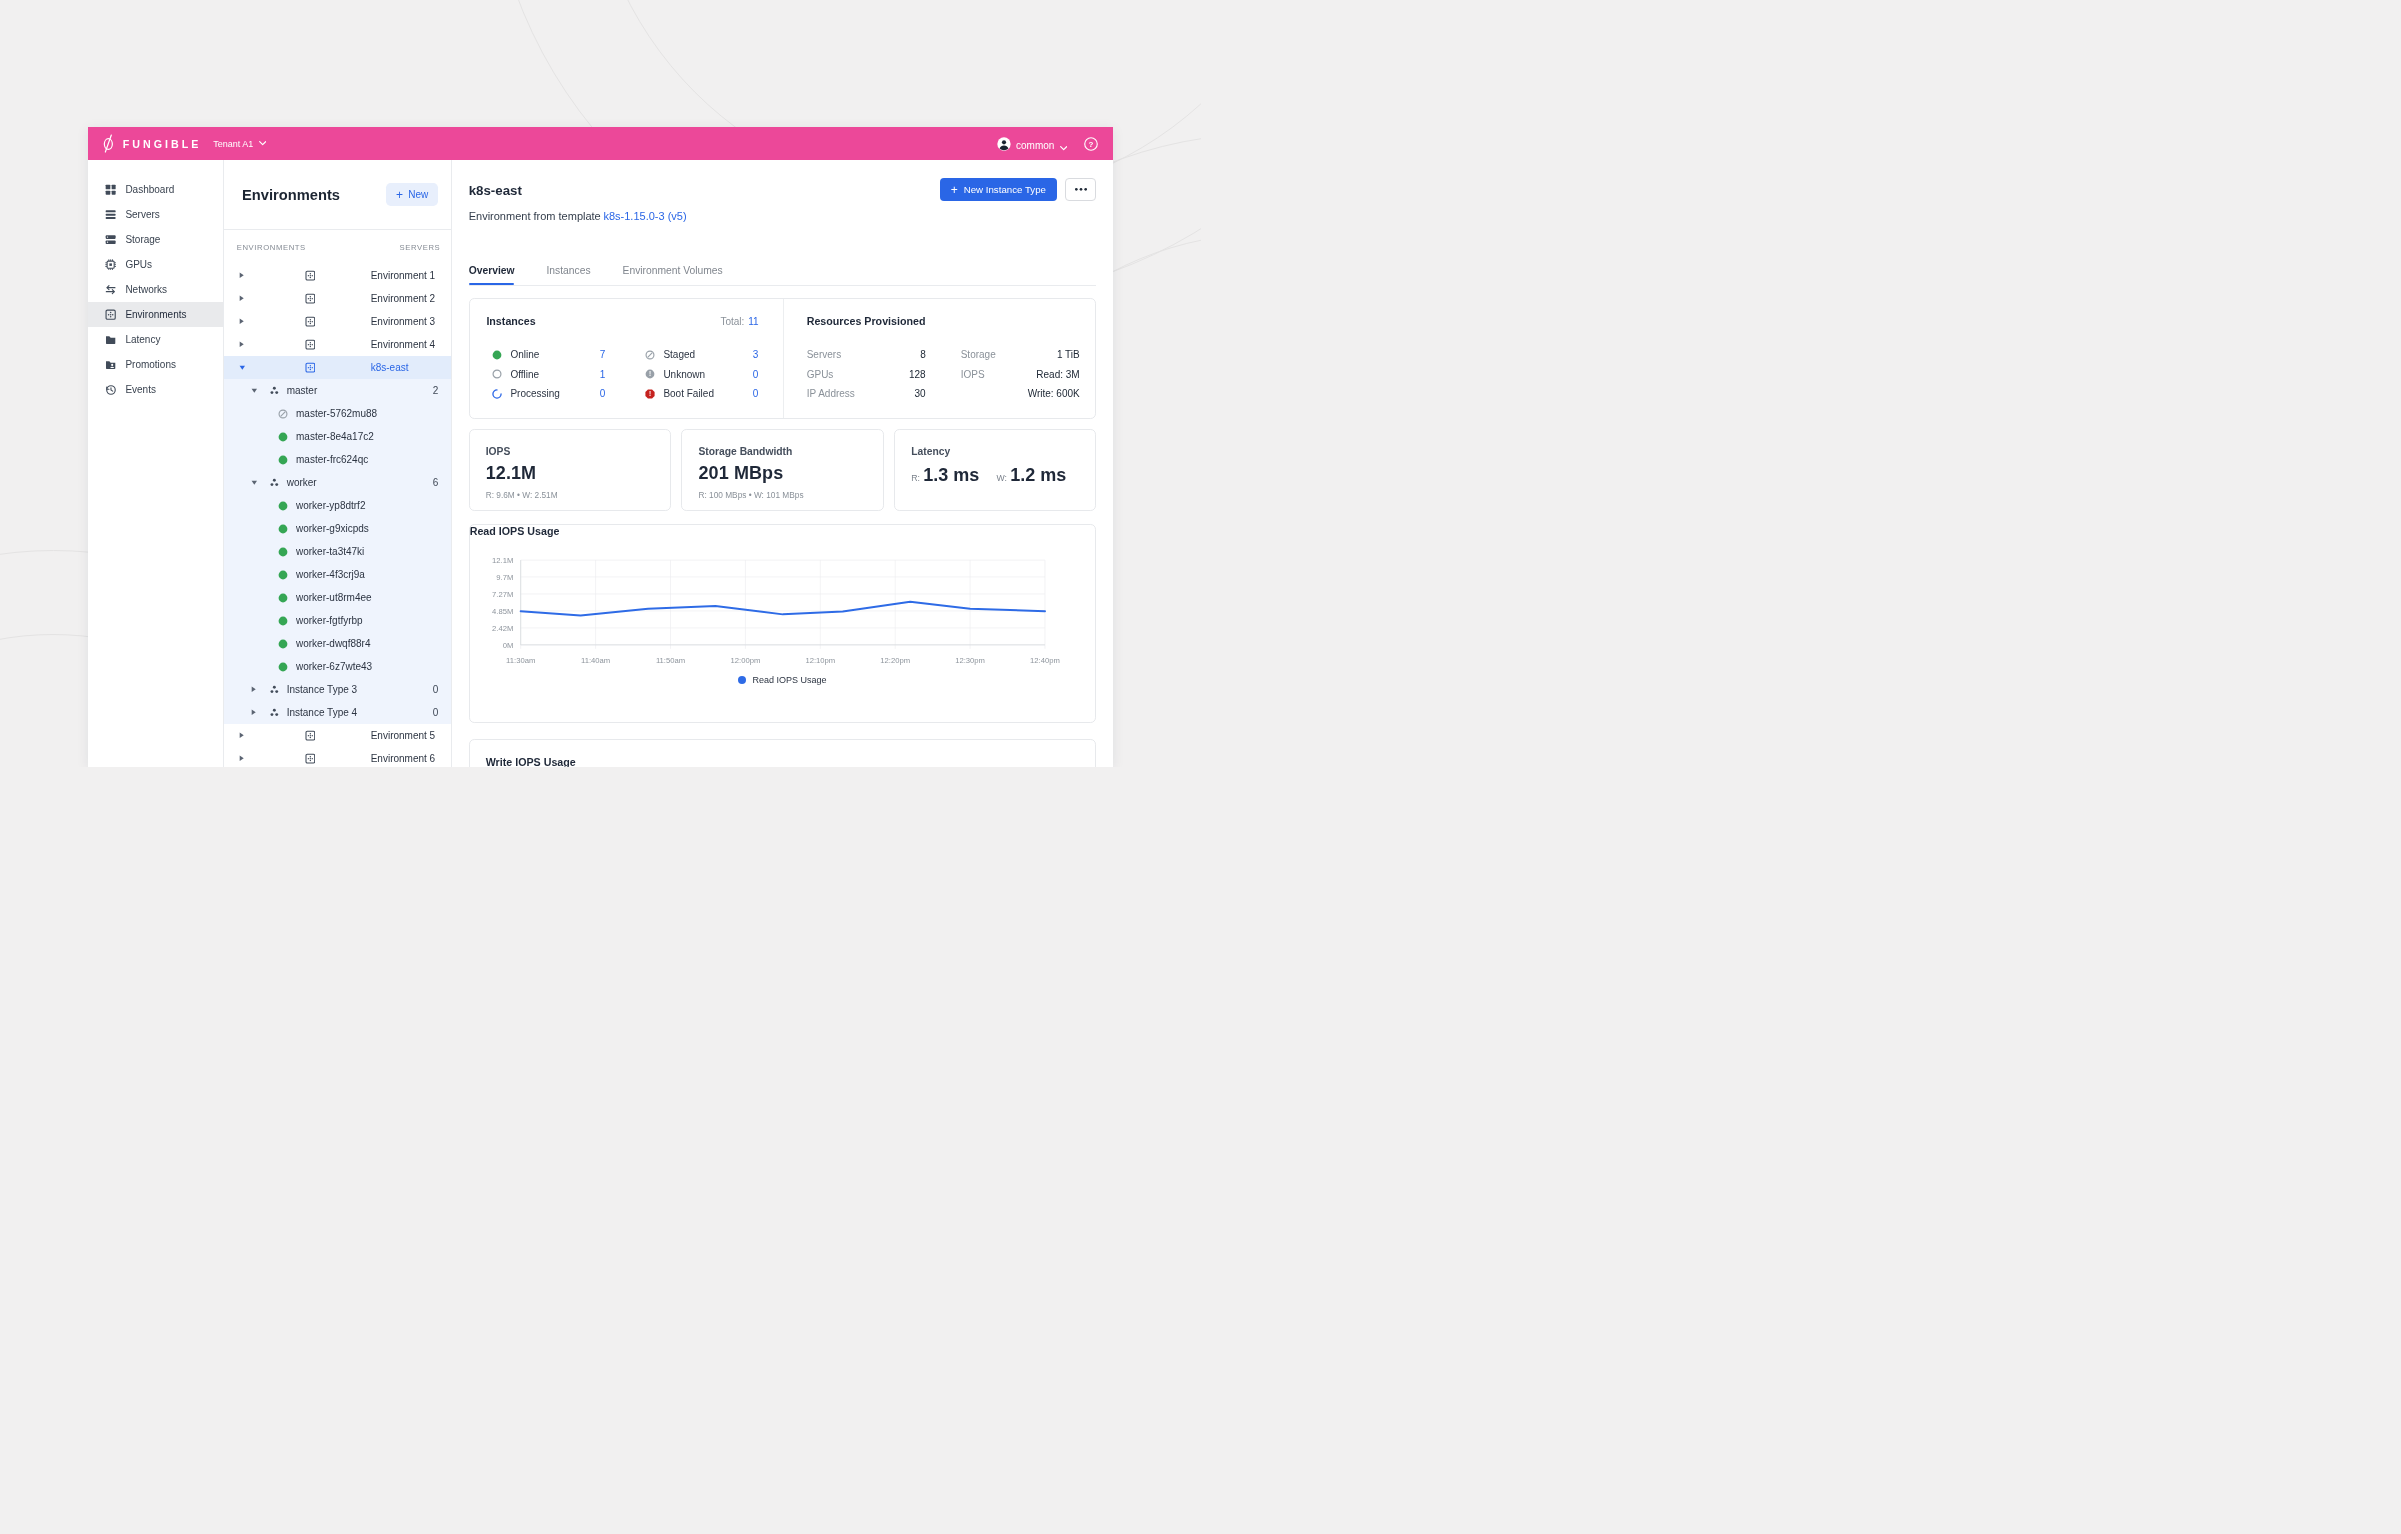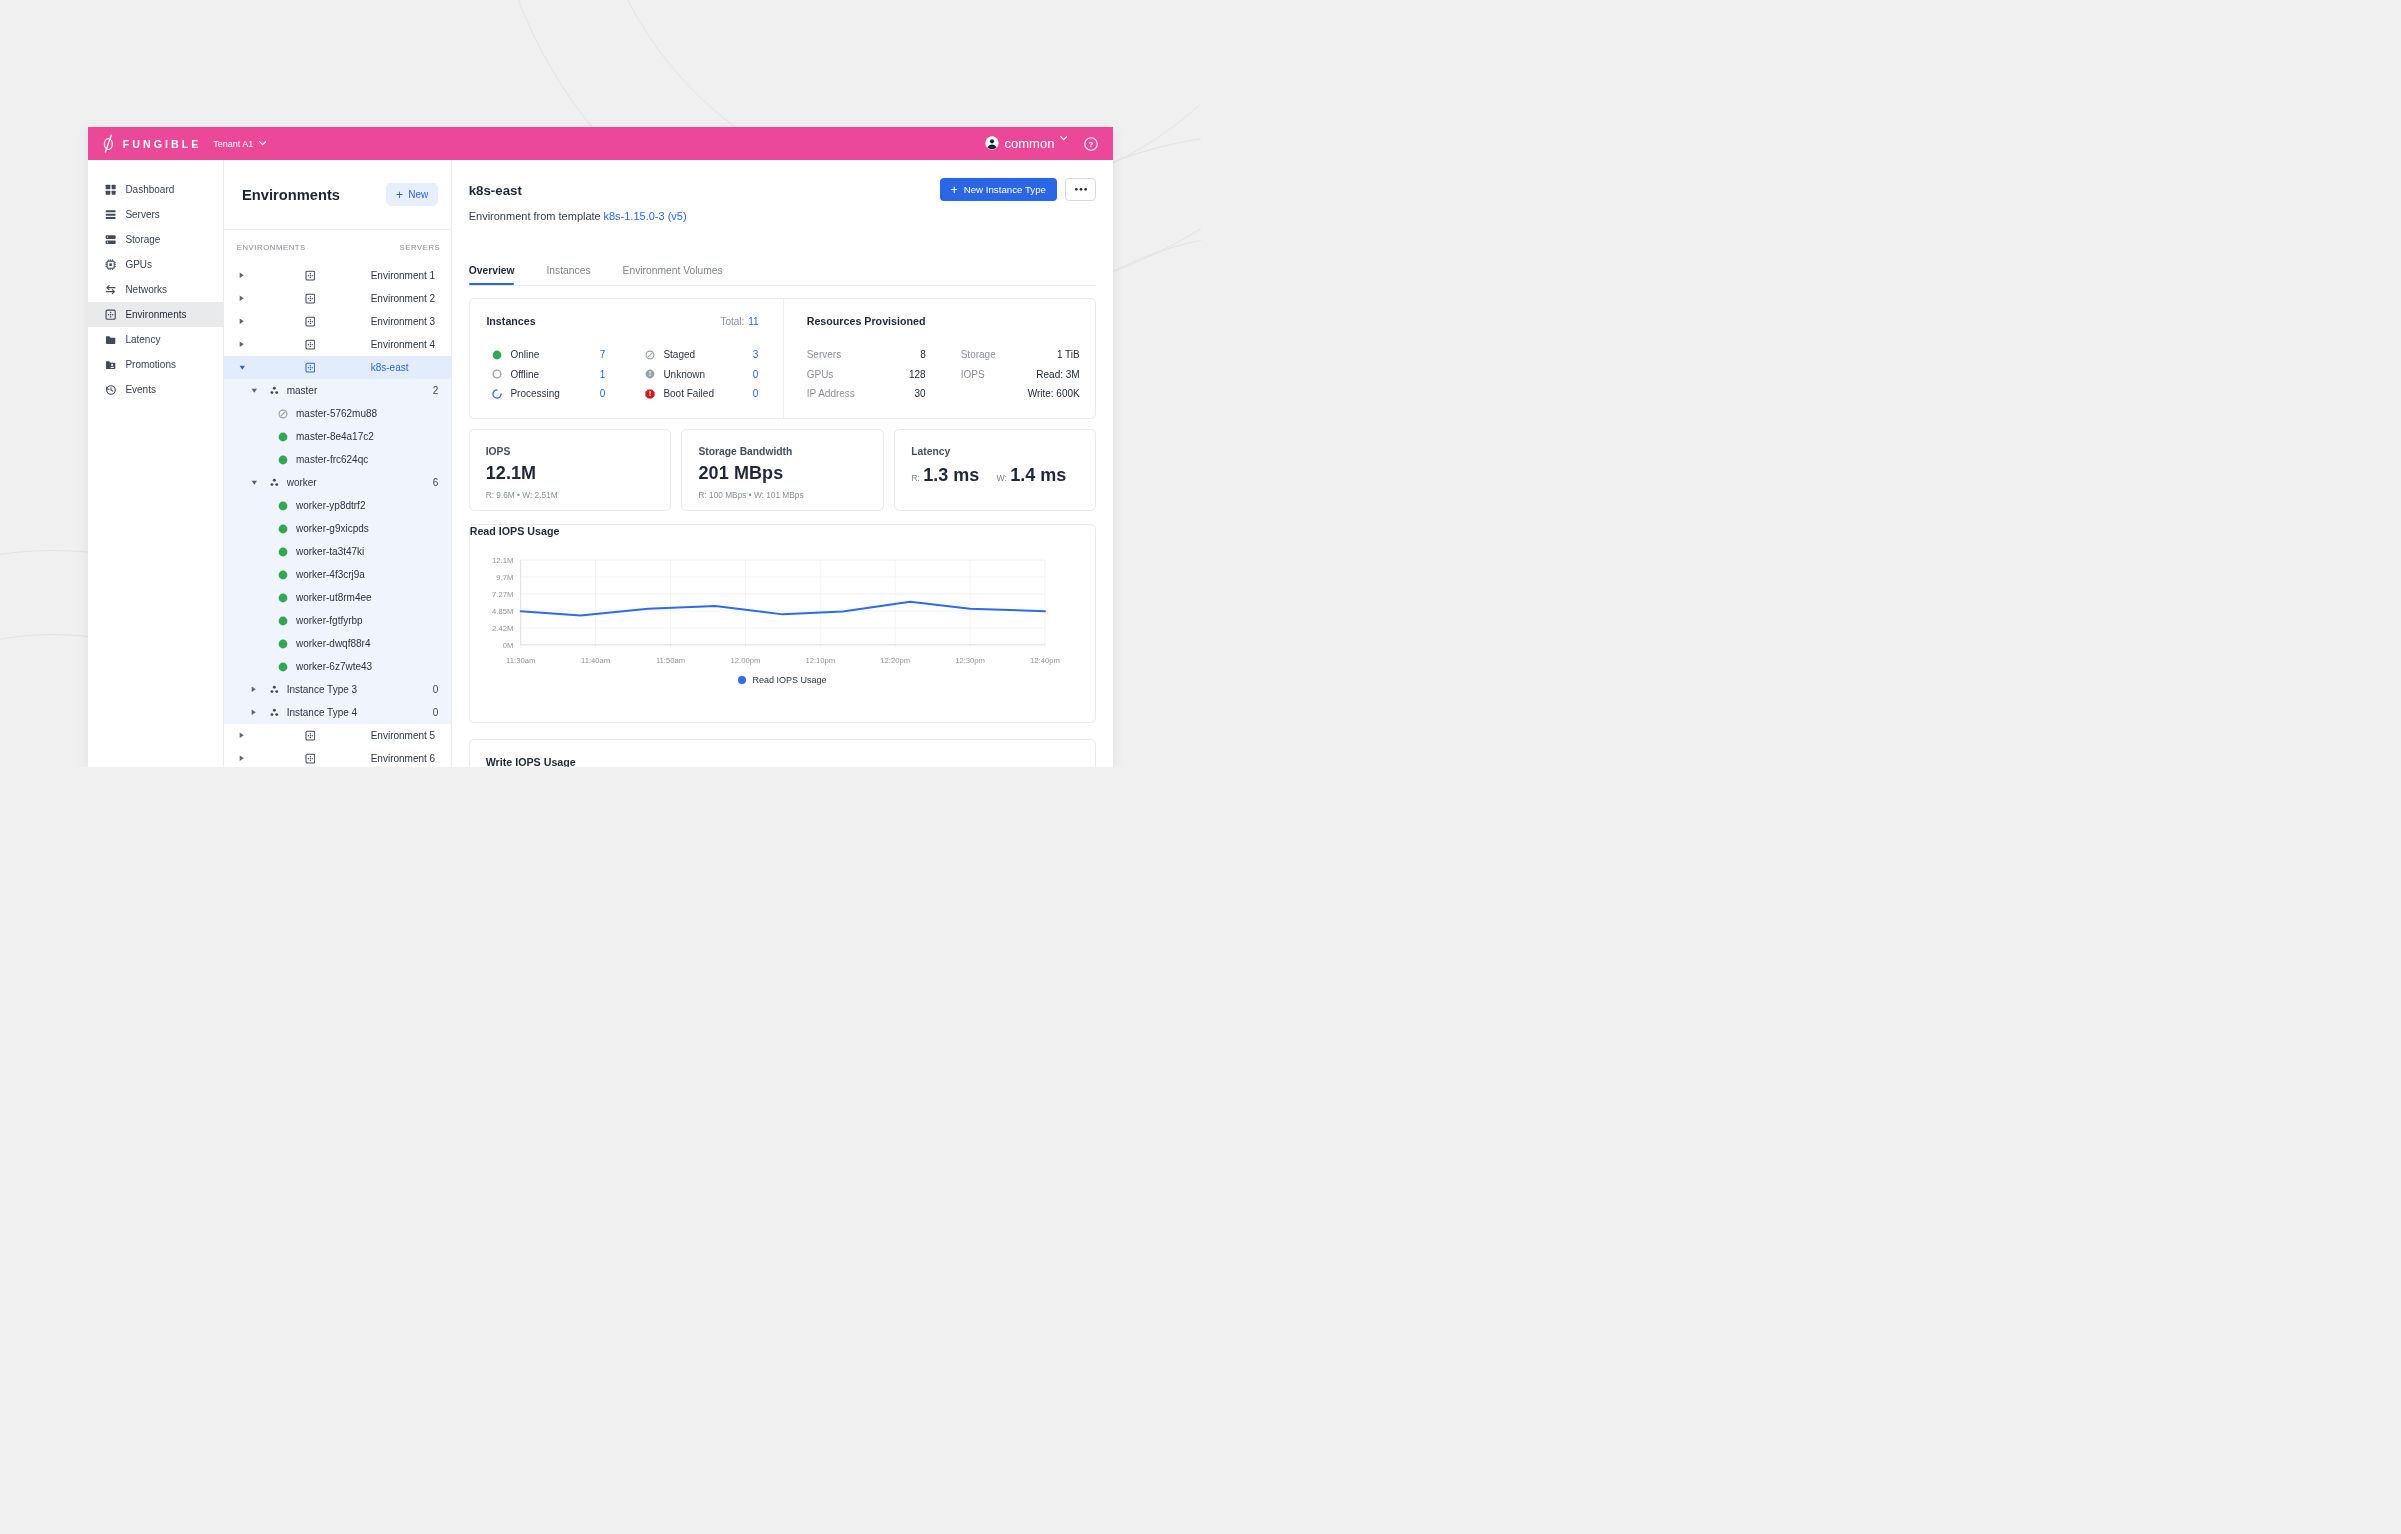--- a/index.html
+++ b/index.html
@@ -15,21 +15,21 @@
     background:#fff; z-index:1; box-shadow:0 2px 12px rgba(30,40,60,.08);
     display:flex; flex-direction:column; overflow:hidden;
   }
   
   .topbar { height:33px; background:#ec4899; display:flex; align-items:center; padding:0 14.7px 0 13.3px; flex:none; }
   .brand-mark { margin-right:6.7px; display:flex; }
   .brand-name { color:#fff; font-size:10.7px; font-weight:700; letter-spacing:3px; }
   .tenant { display:flex; align-items:center; margin-left:12px; color:#fff; font-size:9px; cursor:pointer; }
   .tenant svg { margin-left:5.3px; }
   .topbar-right { margin-left:auto; display:flex; align-items:center; }
-  .user-menu { display:flex; align-items:flex-start; color:#fff; font-size:13px; cursor:pointer; }
+  .user-menu { display:flex; align-items:flex-end; color:#fff; font-size:10px; cursor:pointer; }
   .user-menu .uname { margin:0 5.3px 0 5.3px; }
   .help-btn { margin-left:17.3px; display:flex; cursor:pointer; }
 
   .app-body { flex:1; display:flex; min-height:0; }
 
   
   .sidebar { width:136px; flex:none; border-right:0.7px solid #e9ebee; padding-top:17.3px; background:#fff; }
   .side-item { height:25px; display:flex; align-items:center; padding-left:16.7px; cursor:pointer; }
   .side-item .s-icon { width:12px; height:12px; margin-right:8.7px; display:flex; align-items:center; justify-content:center; }
   .side-item .s-label { font-size:10px; color:#39424f; }
@@ -727,21 +727,21 @@
           <div class="metric-value">201 MBps</div>
           <div class="metric-detail">R: 100 MBps  •  W: 101 MBps</div>
         </div>
         <div class="card metric-card">
           <div class="metric-title">Latency</div>
           <div class="lat-row">
             <span class="sm">R:</span>
             <span class="big">1.3 ms</span>
             <span class="gap"></span>
             <span class="sm">W:</span>
-            <span class="big">1.4 ms</span>
+            <span class="big">1.2 ms</span>
           </div>
         </div>
       </div>
 
       <div class="card chart-card">
         <div class="chart-title">Read IOPS Usage</div>
         <svg id="read-chart" class="chart-svg" width="595" height="119" viewBox="0 0 892 178">
             <line x1="76" y1="18" x2="76" y2="151" stroke="#ededf0" stroke-width="1"></line>
             <line x1="188.28571428571428" y1="18" x2="188.28571428571428" y2="151" stroke="#ededf0" stroke-width="1"></line>
             <line x1="300.57142857142856" y1="18" x2="300.57142857142856" y2="151" stroke="#ededf0" stroke-width="1"></line>

